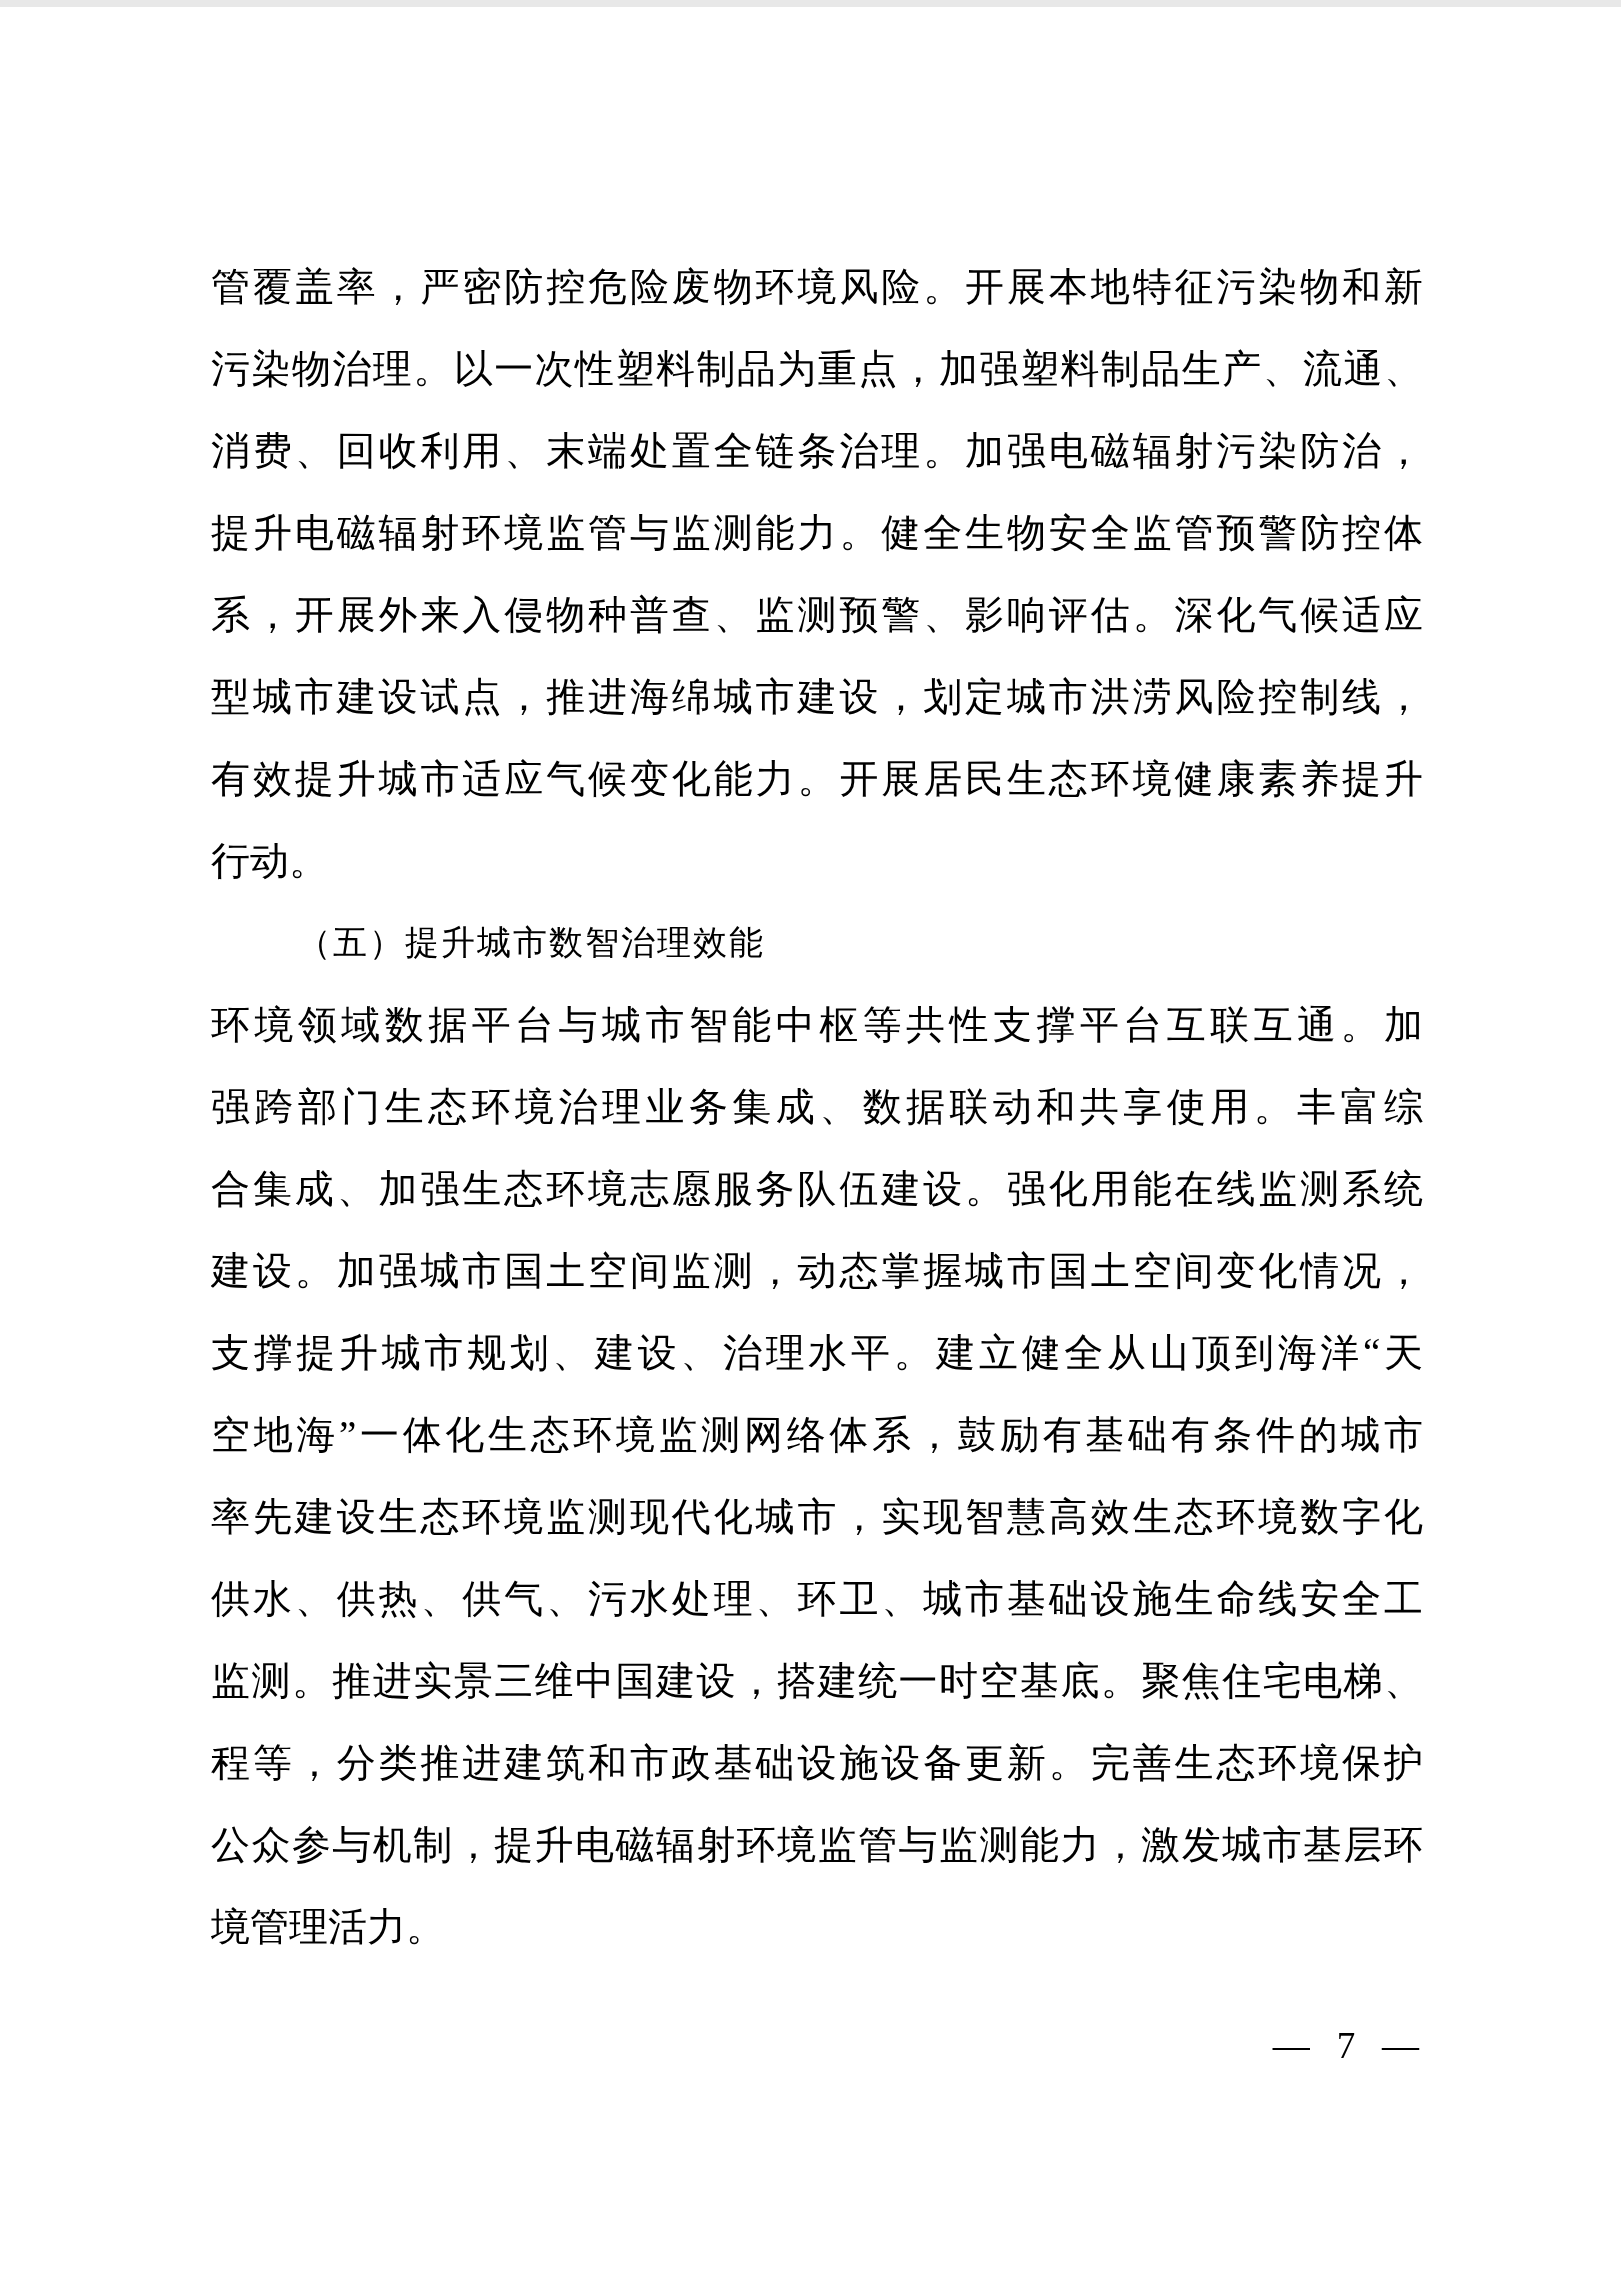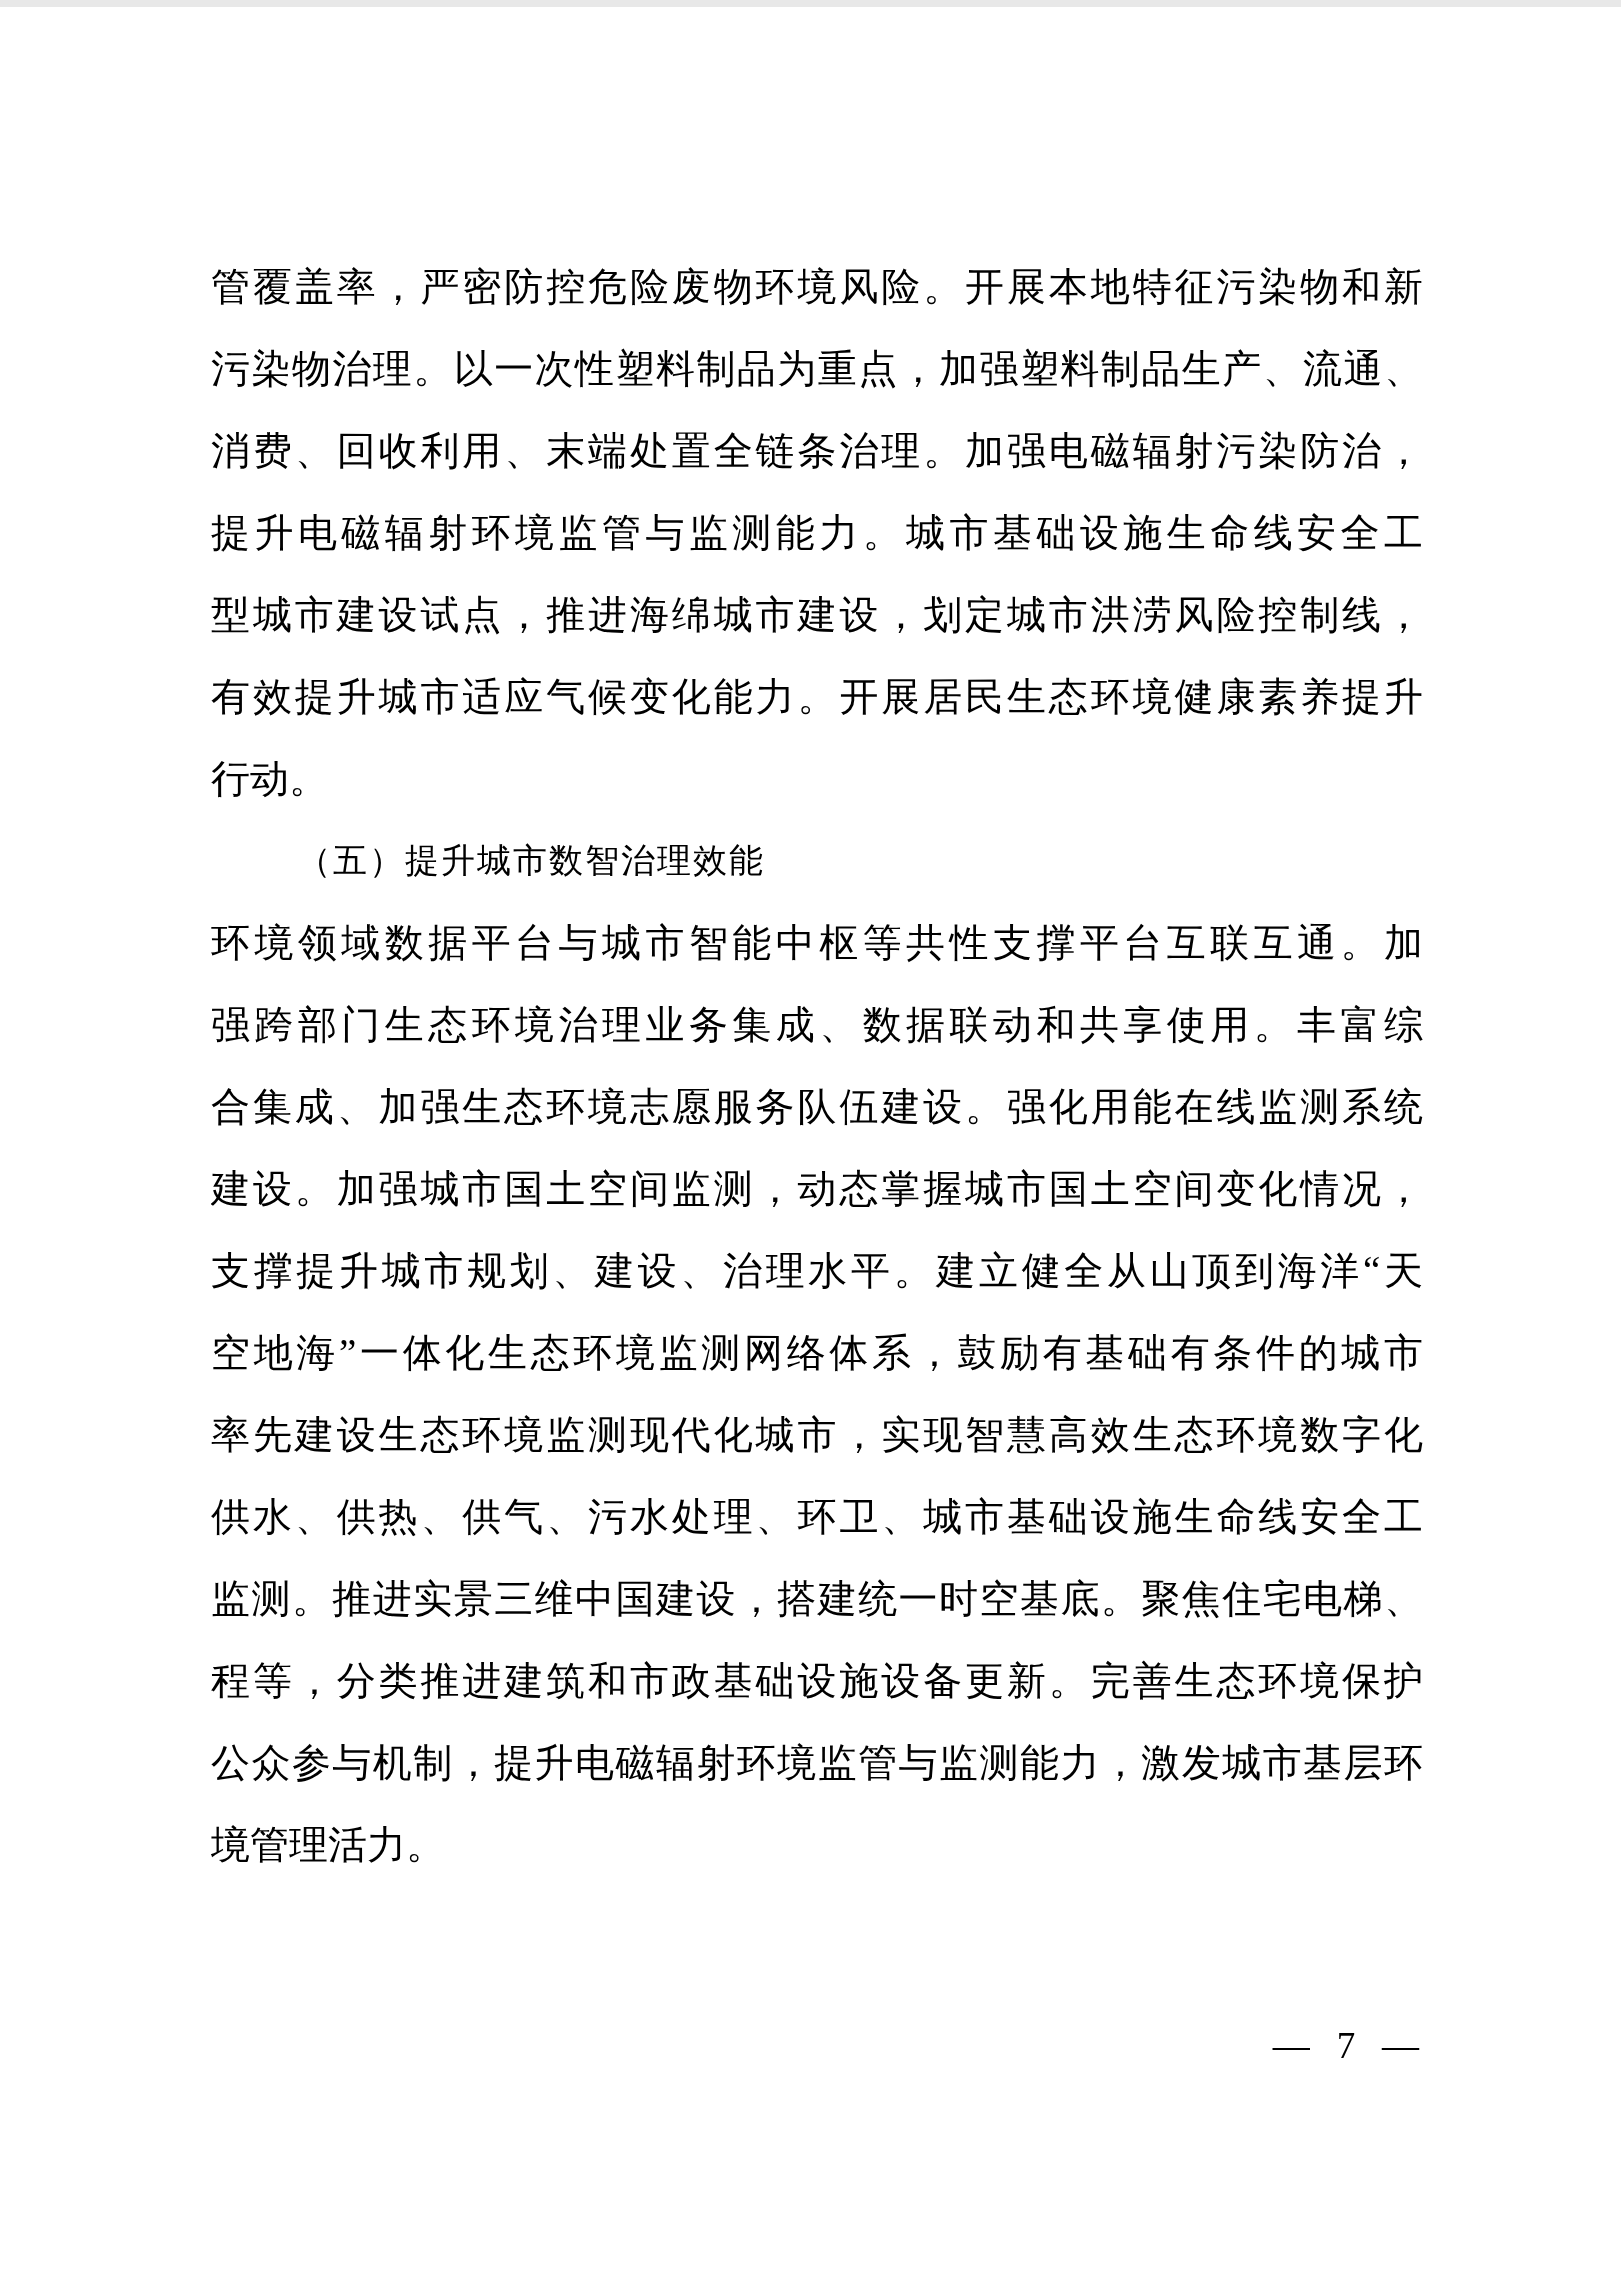--- a/index.html
+++ b/index.html
@@ -58,21 +58,22 @@
   }
 </style>
 </head>
 <body>
 
 <div class="page">
   <div class="content">
       <div class="line">管覆盖率，严密防控危险废物环境风险。开展本地特征污染物和新</div>
       <div class="line">污染物治理。以一次性塑料制品为重点，加强塑料制品生产、流通、</div>
       <div class="line">消费、回收利用、末端处置全链条治理。加强电磁辐射污染防治，</div>
-      <div class="line">提升电磁辐射环境监管与监测能力。城市基础设施生命线安全工</div>
+      <div class="line">提升电磁辐射环境监管与监测能力。健全生物安全监管预警防控体</div>
+      <div class="line">系，开展外来入侵物种普查、监测预警、影响评估。深化气候适应</div>
       <div class="line">型城市建设试点，推进海绵城市建设，划定城市洪涝风险控制线，</div>
       <div class="line">有效提升城市适应气候变化能力。开展居民生态环境健康素养提升</div>
       <div class="line no-justify">行动。</div>
       <div class="line heading indent no-justify">（五）提升城市数智治理效能</div>
       <div class="line">环境领域数据平台与城市智能中枢等共性支撑平台互联互通。加</div>
       <div class="line">强跨部门生态环境治理业务集成、数据联动和共享使用。丰富综</div>
       <div class="line">合集成、加强生态环境志愿服务队伍建设。强化用能在线监测系统</div>
       <div class="line">建设。加强城市国土空间监测，动态掌握城市国土空间变化情况，</div>
       <div class="line">支撑提升城市规划、建设、治理水平。建立健全从山顶到海洋“天</div>
       <div class="line">空地海”一体化生态环境监测网络体系，鼓励有基础有条件的城市</div>

